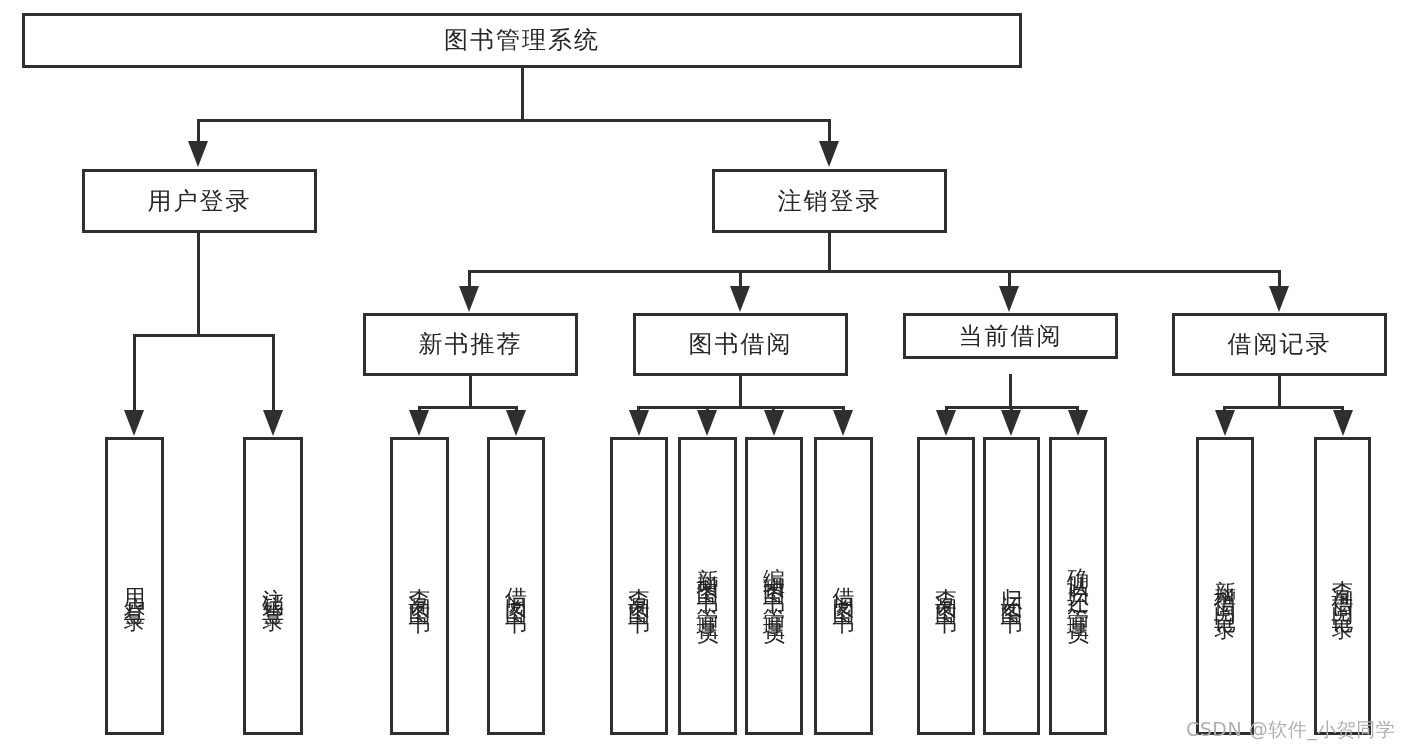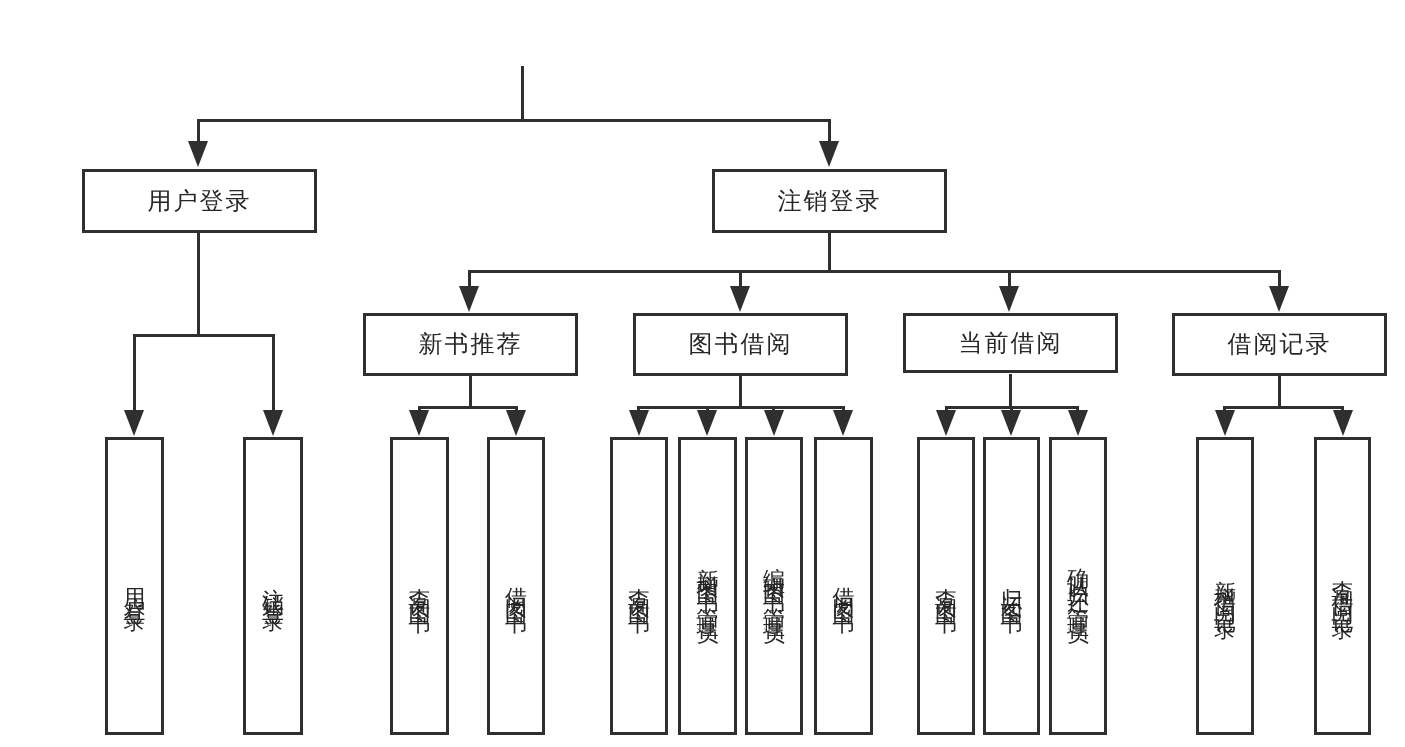--- a/index.html
+++ b/index.html
@@ -56,20 +56,23 @@
     letter-spacing: 0.5px;
     z-index: 5;
     white-space: nowrap;
   }
 </style>
 </head>
 <body>
 
 <div id="canvas">
 
+  <div class="box" style="left:22px; top:13px; width:1000px; height:55px;">
+    <span>图书管理系统</span>
+  </div>
 
   <div class="vline" style="left:521px; top:66px; width:3px; height:55px;"></div>
   <div class="hline" style="left:197px; top:119px; width:634px; height:3px;"></div>
   <div class="vline" style="left:197px; top:119px; width:3px; height:30px;"></div>
   <div class="arrow" style="left:188px; top:141px;"></div>
   <div class="vline" style="left:828px; top:119px; width:3px; height:30px;"></div>
   <div class="arrow" style="left:819px; top:141px;"></div>
 
   <div class="box" style="left:82px; top:169px; width:235px; height:64px;">
     <span>用户登录</span>
@@ -95,21 +98,21 @@
   <div class="arrow" style="left:999px; top:286px;"></div>
   <div class="vline" style="left:1278px; top:270px; width:3px; height:20px;"></div>
   <div class="arrow" style="left:1269px; top:286px;"></div>
 
   <div class="box" style="left:363px; top:313px; width:215px; height:63px;">
     <span>新书推荐</span>
   </div>
   <div class="box" style="left:633px; top:313px; width:215px; height:63px;">
     <span>图书借阅</span>
   </div>
-  <div class="box" style="left:903px; top:313px; width:215px; height:60px;">
+  <div class="box" style="left:903px; top:313px; width:215px; height:46px;">
     <span>当前借阅</span>
   </div>
   <div class="box" style="left:1172px; top:313px; width:215px; height:63px;">
     <span>借阅记录</span>
   </div>
 
   <div class="vline" style="left:469px; top:374px; width:3px; height:35px;"></div>
   <div class="hline" style="left:418px; top:406px; width:100px; height:3px;"></div>
   <div class="vline" style="left:418px; top:406px; width:3px; height:9px;"></div>
   <div class="arrow" style="left:409px; top:410px;"></div>
@@ -180,14 +183,15 @@
     <span class="vtext">确认归还（管理员）</span>
   </div>
 
   <div class="box leaf" style="left:1196px; top:437px; width:58px; height:298px;">
     <span class="vtext">新增借阅记录</span>
   </div>
   <div class="box leaf" style="left:1314px; top:437px; width:57px; height:298px;">
     <span class="vtext">查询借阅记录</span>
   </div>
 
+  <div class="watermark">CSDN @软件_小贺同学</div>
 
 </div>
 
 </body></html>

